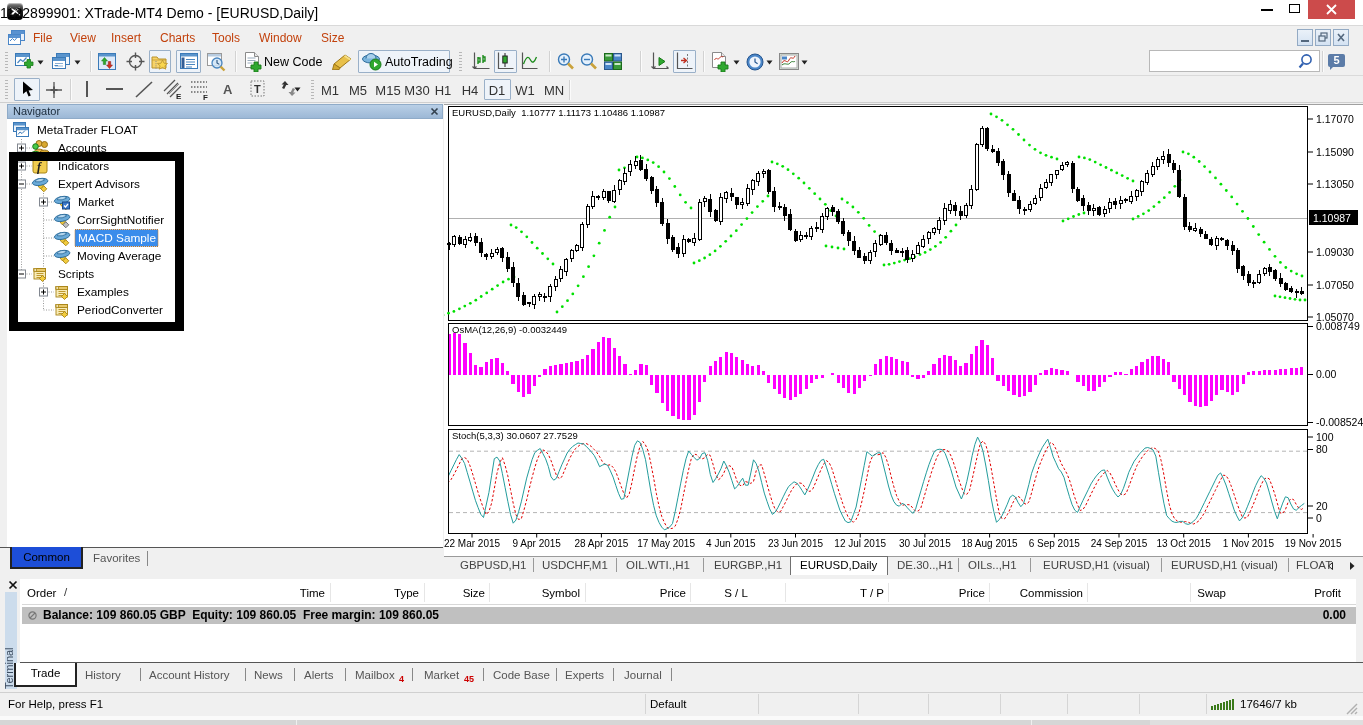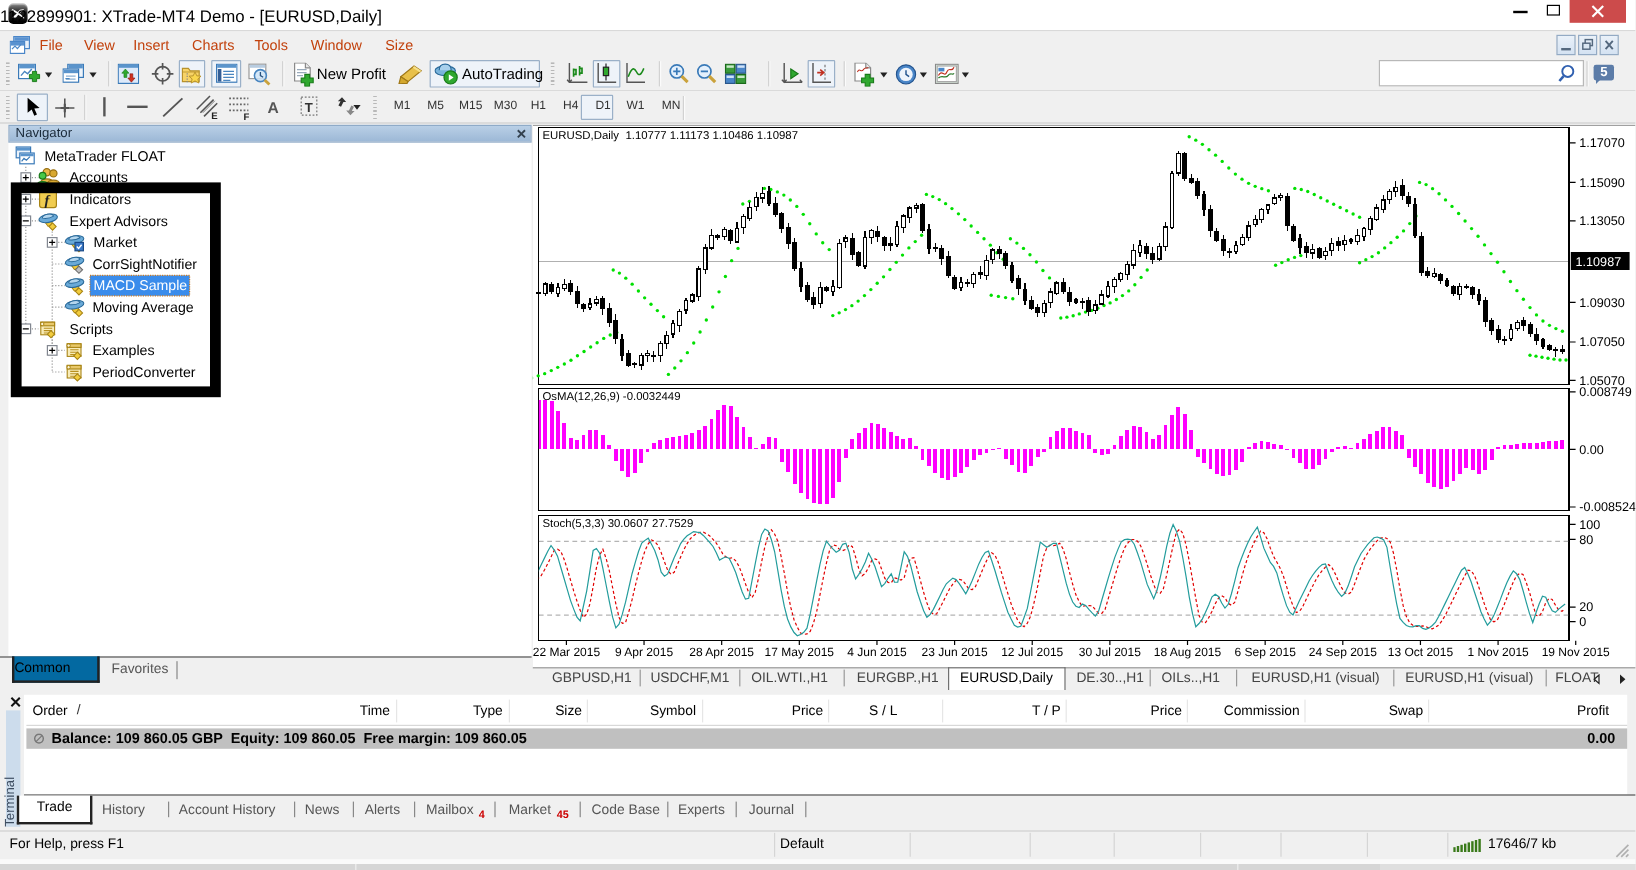--- a/index.html
+++ b/index.html
@@ -3,21 +3,21 @@
 <style>
 *{margin:0;padding:0;box-sizing:border-box}
 html,body{width:1363px;height:725px;overflow:hidden}
 body{font-family:"Liberation Sans",sans-serif;position:relative;background:#f0f0f0;-webkit-font-smoothing:antialiased}
 .abs{position:absolute}
 .tb-sep{position:absolute;width:1px;background:#d2d2d2;box-shadow:1px 0 0 #fbfbfb}
 .grip{position:absolute;width:3px;background-image:repeating-linear-gradient(to bottom,#b8b8b8 0 1px,transparent 1px 3px)}
 .pressed{border:1px solid #9ab0c8;background:#eef3f9;border-radius:1px}
 svg{display:block}
 .mi{position:absolute;font-size:12px;color:#c2410c}
-.tf{position:absolute;font-size:10px;color:#333;text-align:right}
+.tf{position:absolute;font-size:13px;color:#333;text-align:center}
 .lbl{position:absolute;font-size:11.5px;color:#000;white-space:pre}
 .glbl{position:absolute;font-size:11.5px;color:#444;white-space:pre}
 </style></head>
 <body>
 
 <div class="abs" style="left:0;top:0;width:1363px;height:26px;background:#fff;border-bottom:1px solid #d9d9d9"></div>
 <div class="abs" style="left:7px;top:3px;width:16px;height:17px;border-radius:4px;background:linear-gradient(180deg,#8a8a8a,#1c1c1c 45%,#000);box-shadow:inset 0 1px 1px rgba(255,255,255,.5)">
 <svg width="16" height="17" viewBox="0 0 16 17">
       <path d="M2.5 5.5 L7 8.2 L2.8 11.8 L6.4 11.5 L8.2 9.3 L12.8 12.5 L13.4 11.9 L9.4 8.3 L13.2 4.6 L9.6 5.2 L7.8 7.1 L3.4 4.6 Z" fill="#fff"></path>
     </svg>
@@ -118,21 +118,21 @@
 <path d="M11 8 v3 l2.3 1.4" stroke="#28527e" fill="none" stroke-width="1.1"></path>
 <line x1="14.6" y1="14.6" x2="18.5" y2="18.5" stroke="#caa23c" stroke-width="2.4"></line>
 </svg>
 <div class="tb-sep" style="left:235px;top:51px;height:21px"></div>
 <svg class="abs" style="left:244px;top:52px" width="18" height="20" viewBox="0 0 18 20">
 <path d="M1.5 0.5 h9 l4 4 v11 h-13 z" fill="#fff" stroke="#8a8a8a"></path>
 <path d="M10.5 0.5 v4 h4" fill="#e8e8e8" stroke="#8a8a8a"></path>
 <path d="M3.5 6 h8 M3.5 8.5 h8 M3.5 11 h5" stroke="#9ab"></path>
 <path d="M10 10 h4 v3 h3 v4 h-3 v3 h-4 v-3 h-3 v-4 h3 z" fill="#2fa82f" stroke="#187a18" stroke-width="0.9"></path>
 </svg>
-<div class="abs" style="left:264px;top:55px;font-size:12.5px;color:#000">New Profit</div>
+<div class="abs" style="left:264px;top:55px;font-size:12.5px;color:#000">New Code</div>
 <svg class="abs" style="left:331px;top:54px" width="22" height="16" viewBox="0 0 22 16">
 <path d="M3 10 L14 1 L20 5 L9 14 Z" fill="#e8c04a" stroke="#a07818"></path>
 <path d="M3 10 L9 14 L8.2 15.5 L1.5 15.8 Z" fill="#d4a82e" stroke="#a07818"></path>
 <path d="M14 1 L20 5 L19 6.5 L13 2.5 Z" fill="#f6e08a"></path>
 </svg>
 <div class="abs pressed" style="left:358px;top:50px;width:92px;height:23px"></div>
 <svg class="abs" style="left:362px;top:52px" width="20" height="19" viewBox="0 0 20 19">
 <ellipse cx="9" cy="7" rx="8.5" ry="4" fill="#7ab4dc" stroke="#2a6a9a"></ellipse>
 <path d="M4 6.5 c0-3 2-5 5-5 s5 2 5 5" fill="#a8d0ec" stroke="#2a6a9a"></path>
 <circle cx="13.5" cy="12.5" r="5.5" fill="#2fa82f" stroke="#187a18"></circle>
@@ -401,21 +401,21 @@
 <rect x="56" y="304.5" width="11.5" height="3" fill="#e8c86a" stroke="#a88414" stroke-width="0.9"></rect>
 <circle cx="57.2" cy="306" r="1.4" fill="#fdf6dc" stroke="#a88414" stroke-width="0.8"></circle>
 <path d="M58.5 309.5 h7 M58.5 311.5 h7 M58.5 313.5 h4.5" stroke="#b89020" stroke-width="0.9"></path>
 <path d="M64.5 311.5 l3 3 -3 3 -3-3 z" fill="#f2cc3e" stroke="#a88414" stroke-width="0.9"></path>
 <text x="77" y="314" class="t">PeriodConverter</text>
 </svg>
 
 <div class="abs" style="left:9px;top:152px;width:175px;height:179px;border:9px solid #000"></div>
 
 <div class="abs" style="left:0px;top:547px;width:443px;height:24px;background:#f0f0f0;border-top:1px solid #555"></div>
-<div class="abs" style="left:10px;top:547px;width:73px;height:22px;background:#0369a1;border:2px solid #222;border-top:none;font-size:11.5px;line-height:20px">Common</div>
+<div class="abs" style="left:10px;top:547px;width:73px;height:22px;background:#1d4ed8;border:2px solid #222;border-top:none;font-size:11.5px;text-align:center;line-height:20px">Common</div>
 <div class="glbl" style="left:93px;top:552px;color:#555">Favorites</div>
 <div class="abs" style="left:147px;top:551px;width:1px;height:15px;background:#888"></div>
 
 <svg width="919" height="452" viewBox="444 104 919 452" style="position:absolute;left:444px;top:104px">
 <style>.lb{font:10.5px "Liberation Sans",sans-serif;fill:#000}.db{font:10px "Liberation Sans",sans-serif;fill:#000}.pl{font:9.5px "Liberation Sans",sans-serif;fill:#000}</style>
 <rect x="444" y="104" width="919" height="452" fill="#fff"></rect>
 <line x1="444" y1="104.5" x2="1363" y2="104.5" stroke="#a0a0a0"></line>
 <polygon points="1126,106 1140,106 1133,112" fill="#808080"></polygon>
 <rect x="448.5" y="106.5" width="859" height="214" fill="#fff" stroke="#000" shape-rendering="crispEdges"></rect>
 <line x1="449" y1="218" x2="1307" y2="218" stroke="#b0b0b0" shape-rendering="crispEdges"></line>
@@ -719,21 +719,21 @@
 <div class="glbl" style="left:64px;top:586px;color:#333">/</div>
 <div class="lbl" style="left:235px;top:587px;width:90px;text-align:right">Time</div>
 <div class="lbl" style="left:329px;top:587px;width:90px;text-align:right">Type</div>
 <div class="lbl" style="left:395px;top:587px;width:90px;text-align:right">Size</div>
 <div class="lbl" style="left:490px;top:587px;width:90px;text-align:right">Symbol</div>
 <div class="lbl" style="left:596px;top:587px;width:90px;text-align:right">Price</div>
 <div class="lbl" style="left:691px;top:587px;width:90px;text-align:center">S / L</div>
 <div class="lbl" style="left:794px;top:587px;width:90px;text-align:right">T / P</div>
 <div class="lbl" style="left:895px;top:587px;width:90px;text-align:right">Price</div>
 <div class="lbl" style="left:993px;top:587px;width:90px;text-align:right">Commission</div>
-<div class="lbl" style="left:1096px;top:587px;width:90px;text-align:right">Swap</div>
+<div class="lbl" style="left:1136px;top:587px;width:90px;text-align:right">Swap</div>
 <div class="lbl" style="left:1251px;top:587px;width:90px;text-align:right">Profit</div>
 <div class="abs" style="left:22px;top:607px;width:1334px;height:17px;background:#c0c0c0"></div>
 <svg class="abs" style="left:28px;top:611px" width="9" height="9" viewBox="0 0 9 9">
     <circle cx="4.5" cy="4.5" r="3.6" fill="none" stroke="#777" stroke-width="1.2"></circle>
     <line x1="2" y1="7" x2="7" y2="2" stroke="#777" stroke-width="1.1"></line>
   </svg>
 <div class="abs" style="left:43px;top:608px;font-size:12px;font-weight:bold;color:#000;white-space:pre">Balance: 109 860.05 GBP  Equity: 109 860.05  Free margin: 109 860.05</div>
 <div class="abs" style="left:1246px;top:608px;width:100px;font-size:12px;font-weight:bold;color:#000;text-align:right">0.00</div>
 
 <div class="abs" style="left:20px;top:662px;width:1343px;height:1px;background:#555"></div>

